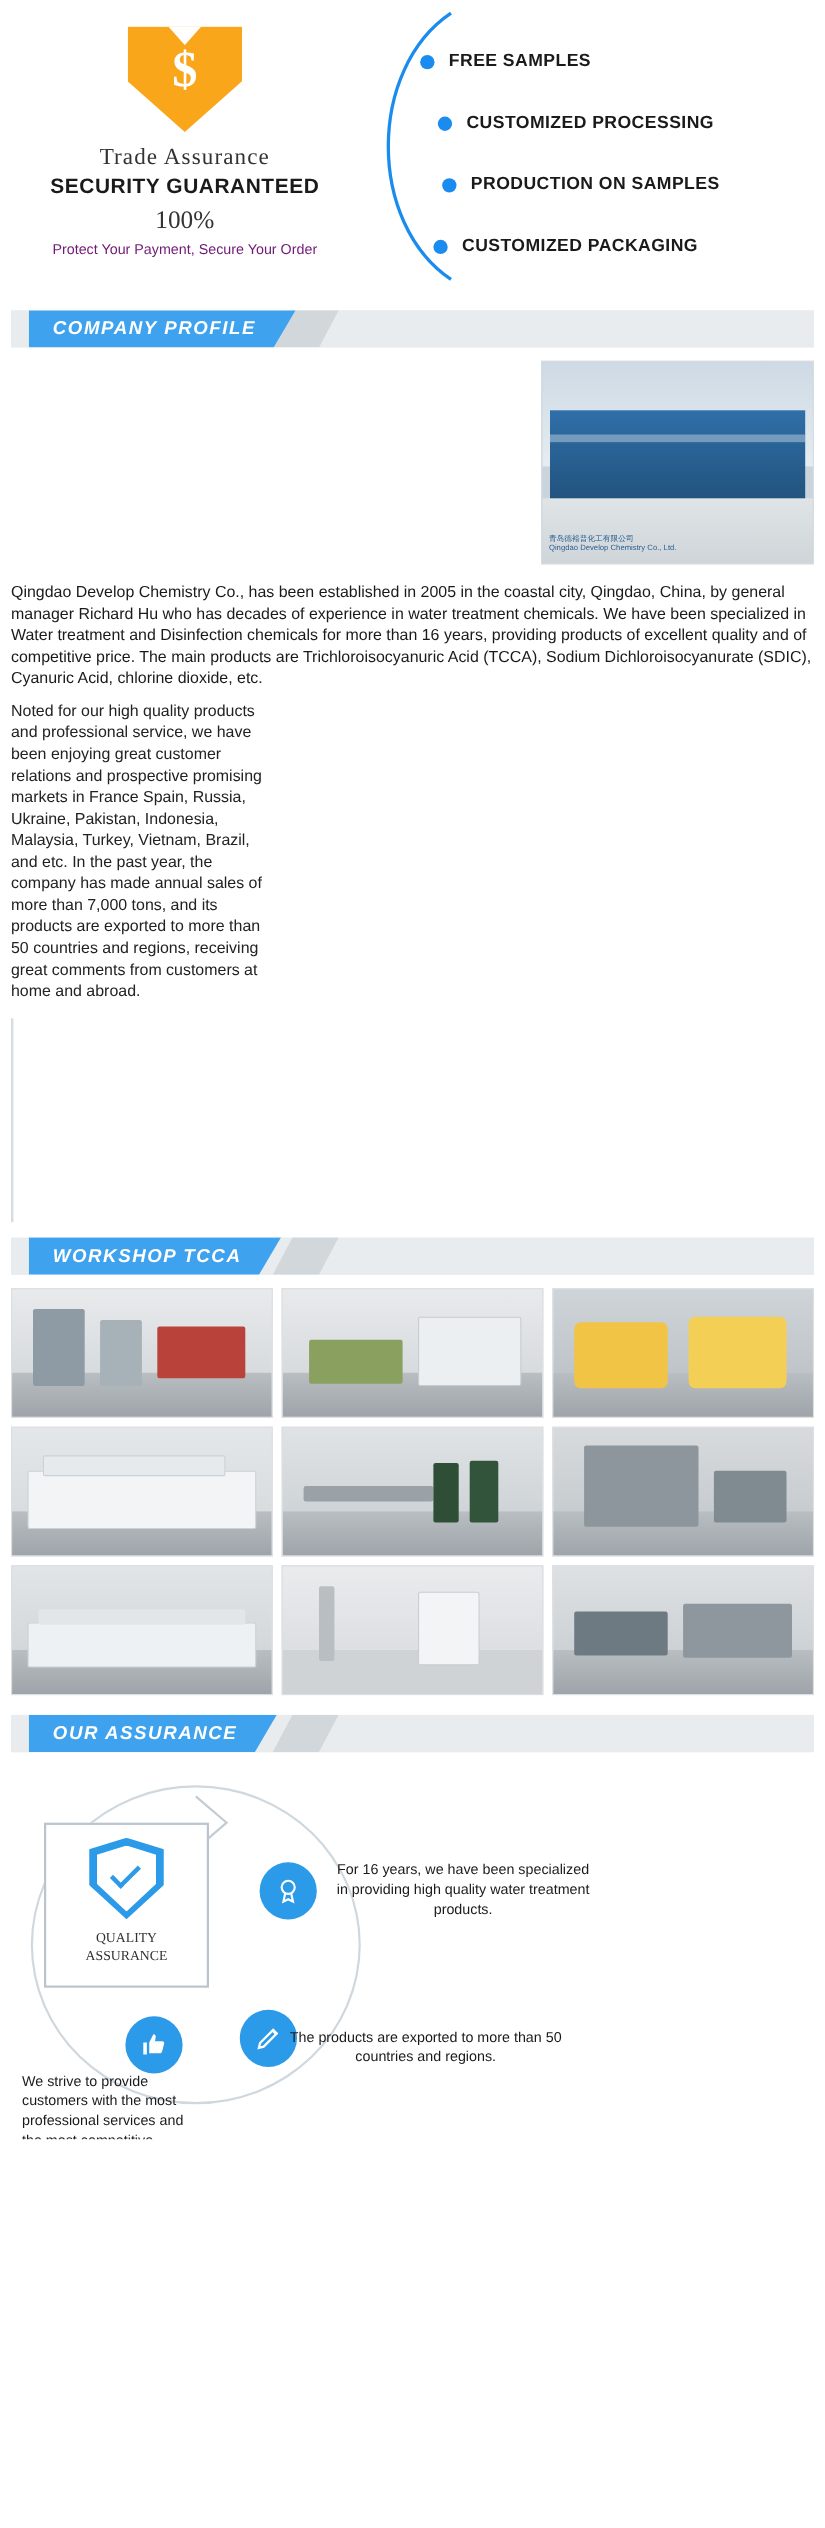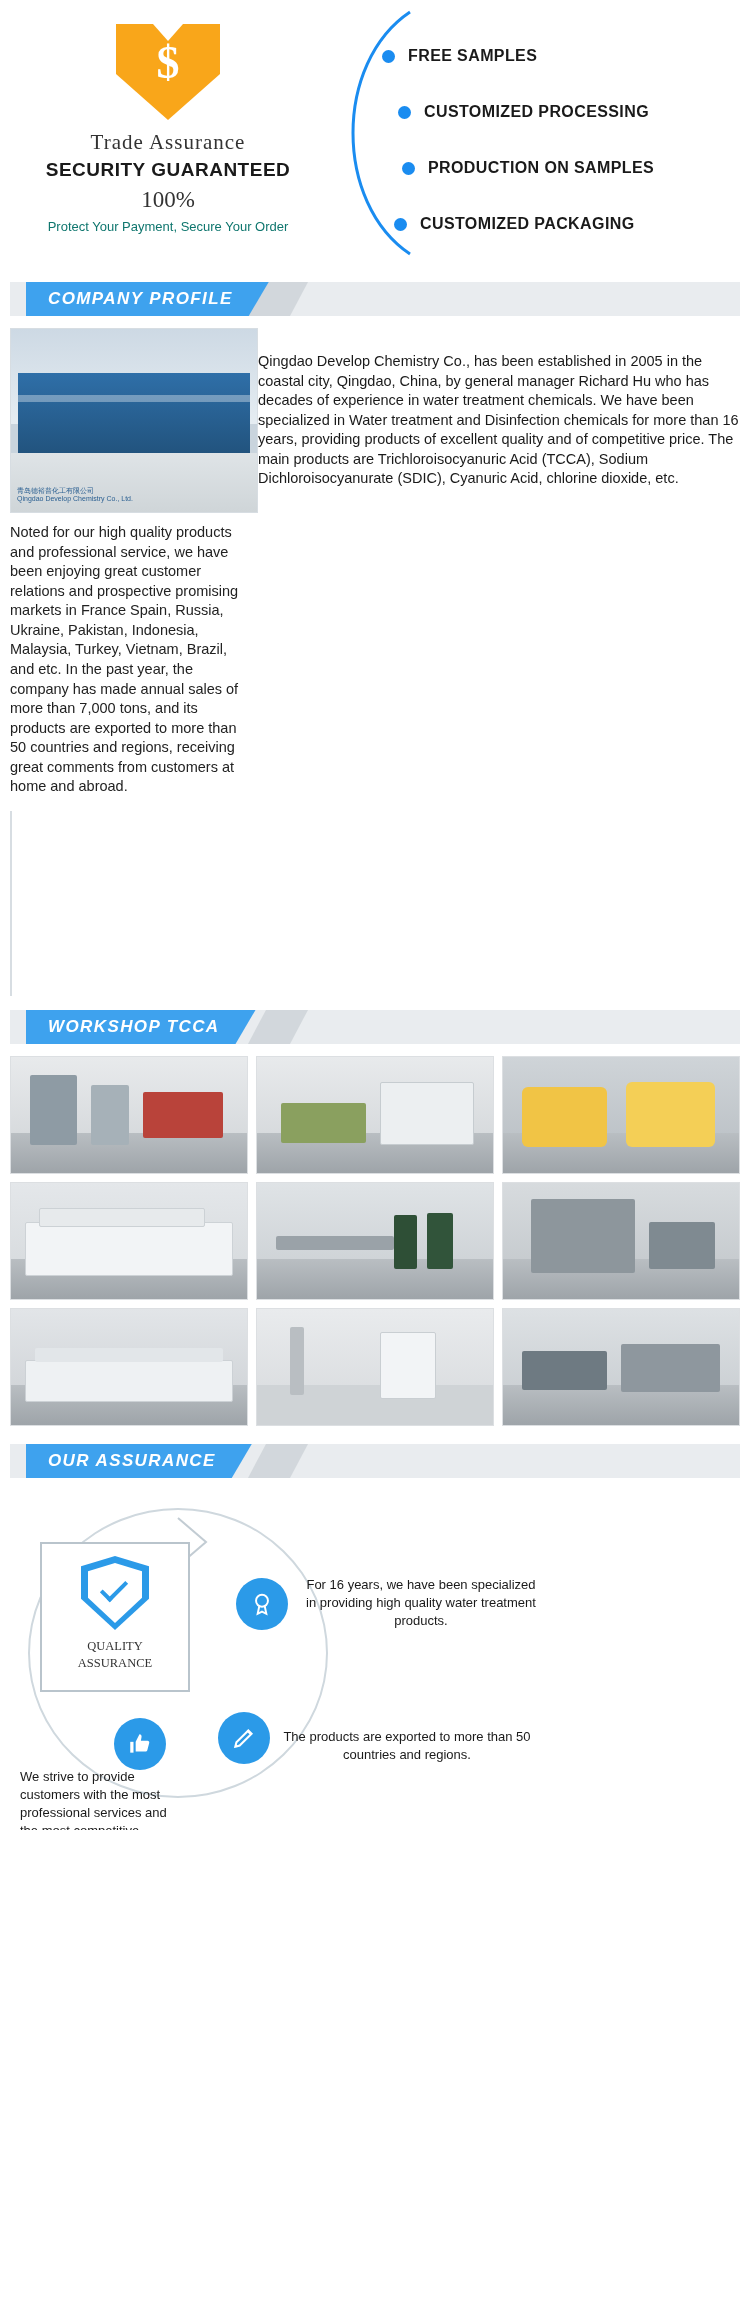--- a/index.html
+++ b/index.html
@@ -68,21 +68,21 @@
     margin-bottom: 6px;
   }
   .ta-pct {
     font-size: 23px;
     color: #333;
     font-family: "Liberation Serif", serif;
     margin-bottom: 6px;
   }
   .ta-note {
     font-size: 13px;
-    color: #0f766e;
+    color: #701a75;
   }
 
   .arc-wrap {
     position: relative;
     flex: 1;
   }
   .arc-svg { position: absolute; left: -22px; top: 8px; }
   .bullets {
     position: absolute;
     left: 46px;
@@ -138,21 +138,21 @@
     position: absolute;
     left: 238px; top: 0;
     width: 60px; height: 34px;
     background: #bfc6cc;
     clip-path: polygon(18px 0, 100% 0, calc(100% - 18px) 100%, 0 100%);
     opacity: .55;
   }
 
   
   .profile { padding: 0 10px; }
-  .prow1 { display: flex; gap: 0; align-items: center; }
+  .prow1 { display: flex; gap: 17px; align-items: flex-end; flex-direction: column; }
   .ph-left { width: 248px; }
   .ph-right { flex: 1; }
   .ptext {
     font-size: 14.5px;
     line-height: 1.35;
     color: #1a1a1a;
   }
   .prow2 {
     display: flex;
     gap: 14px;
@@ -288,21 +288,21 @@
   .circ svg { display: block; }
 
   .adv-txt {
     position: absolute;
     font-size: 13px;
     line-height: 1.4;
     color: #1a1a1a;
     font-family: Liberation Sans, sans-serif;
   }
   .adv-txt.t1 { left: 296px; top: 86px; width: 230px; text-align: center; }
-  .adv-txt.t2 { left: 272px; top: 238px; width: 250px; text-align: center; }
+  .adv-txt.t2 { left: 252px; top: 238px; width: 250px; text-align: center; }
   .adv-txt.t3 { left: 10px;  top: 278px; width: 160px; }
 
   .arrow {
     position: absolute;
     stroke: #c2ccd3;
     fill: none;
   }
 </style>
 </head>
 <body>

